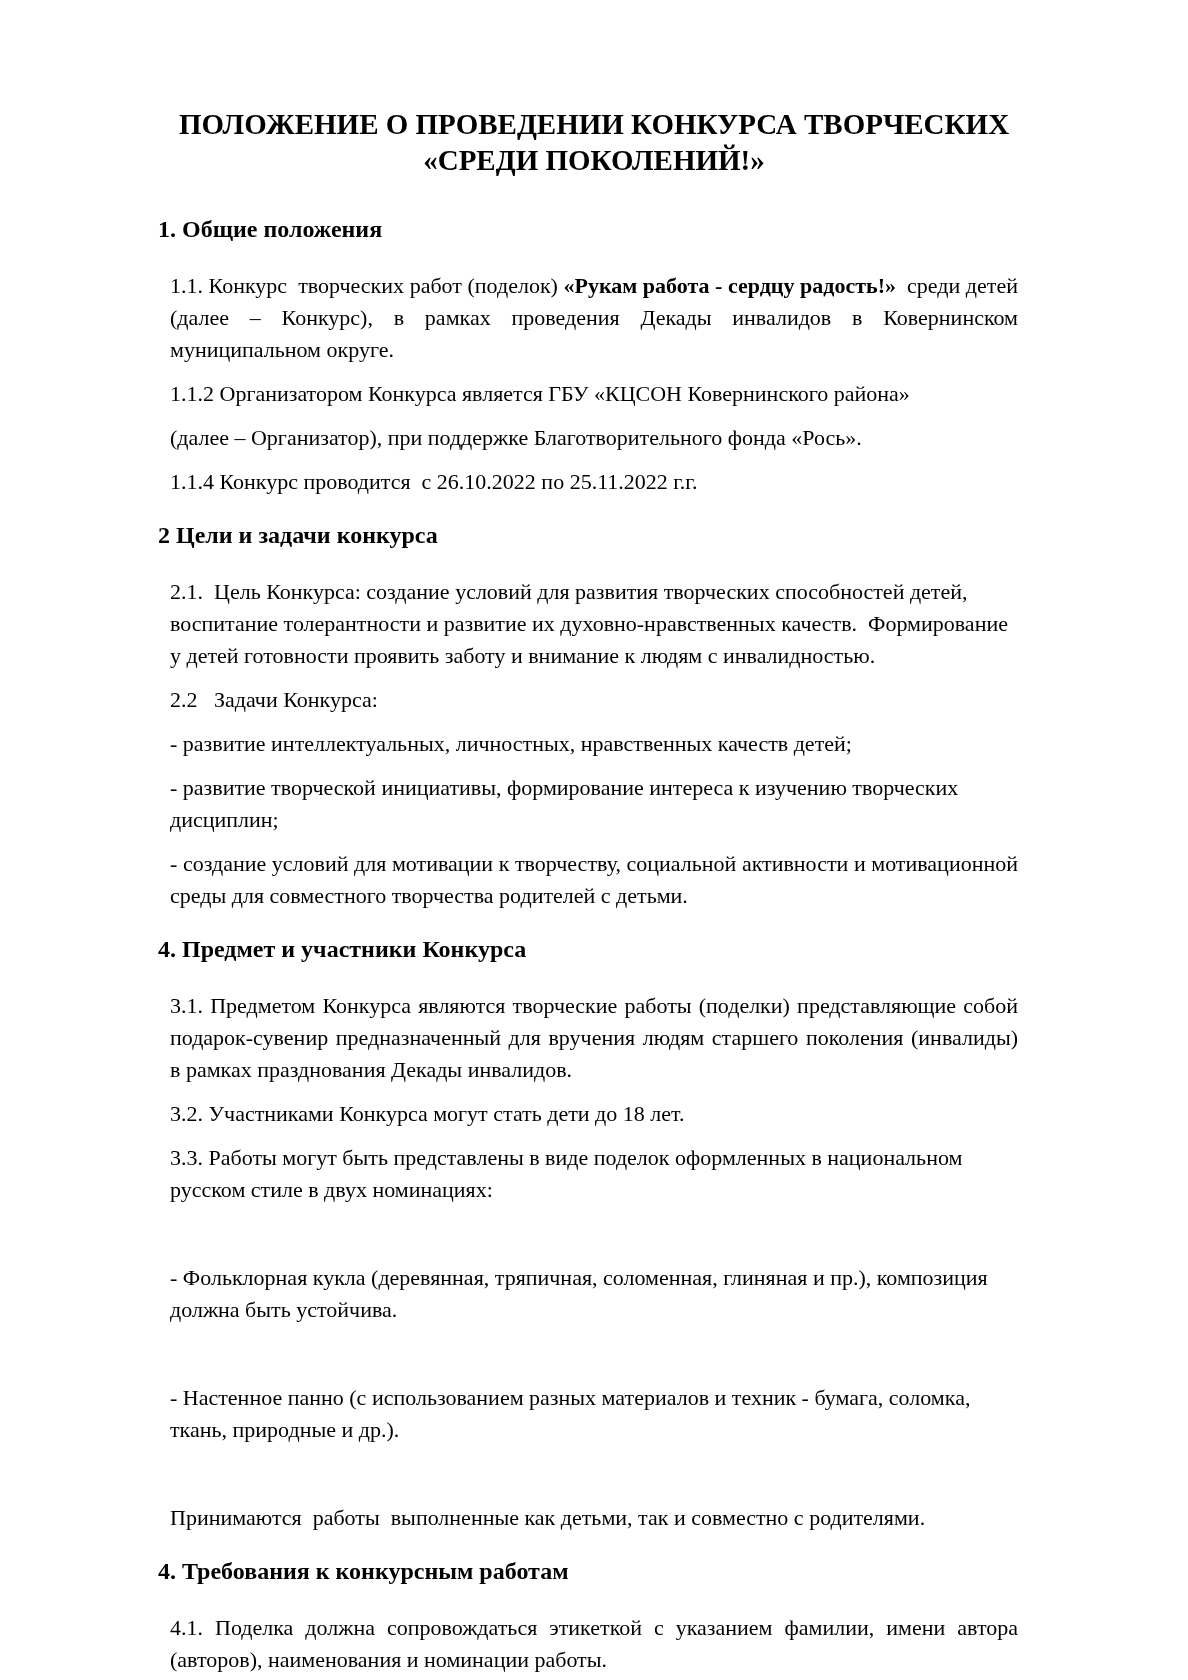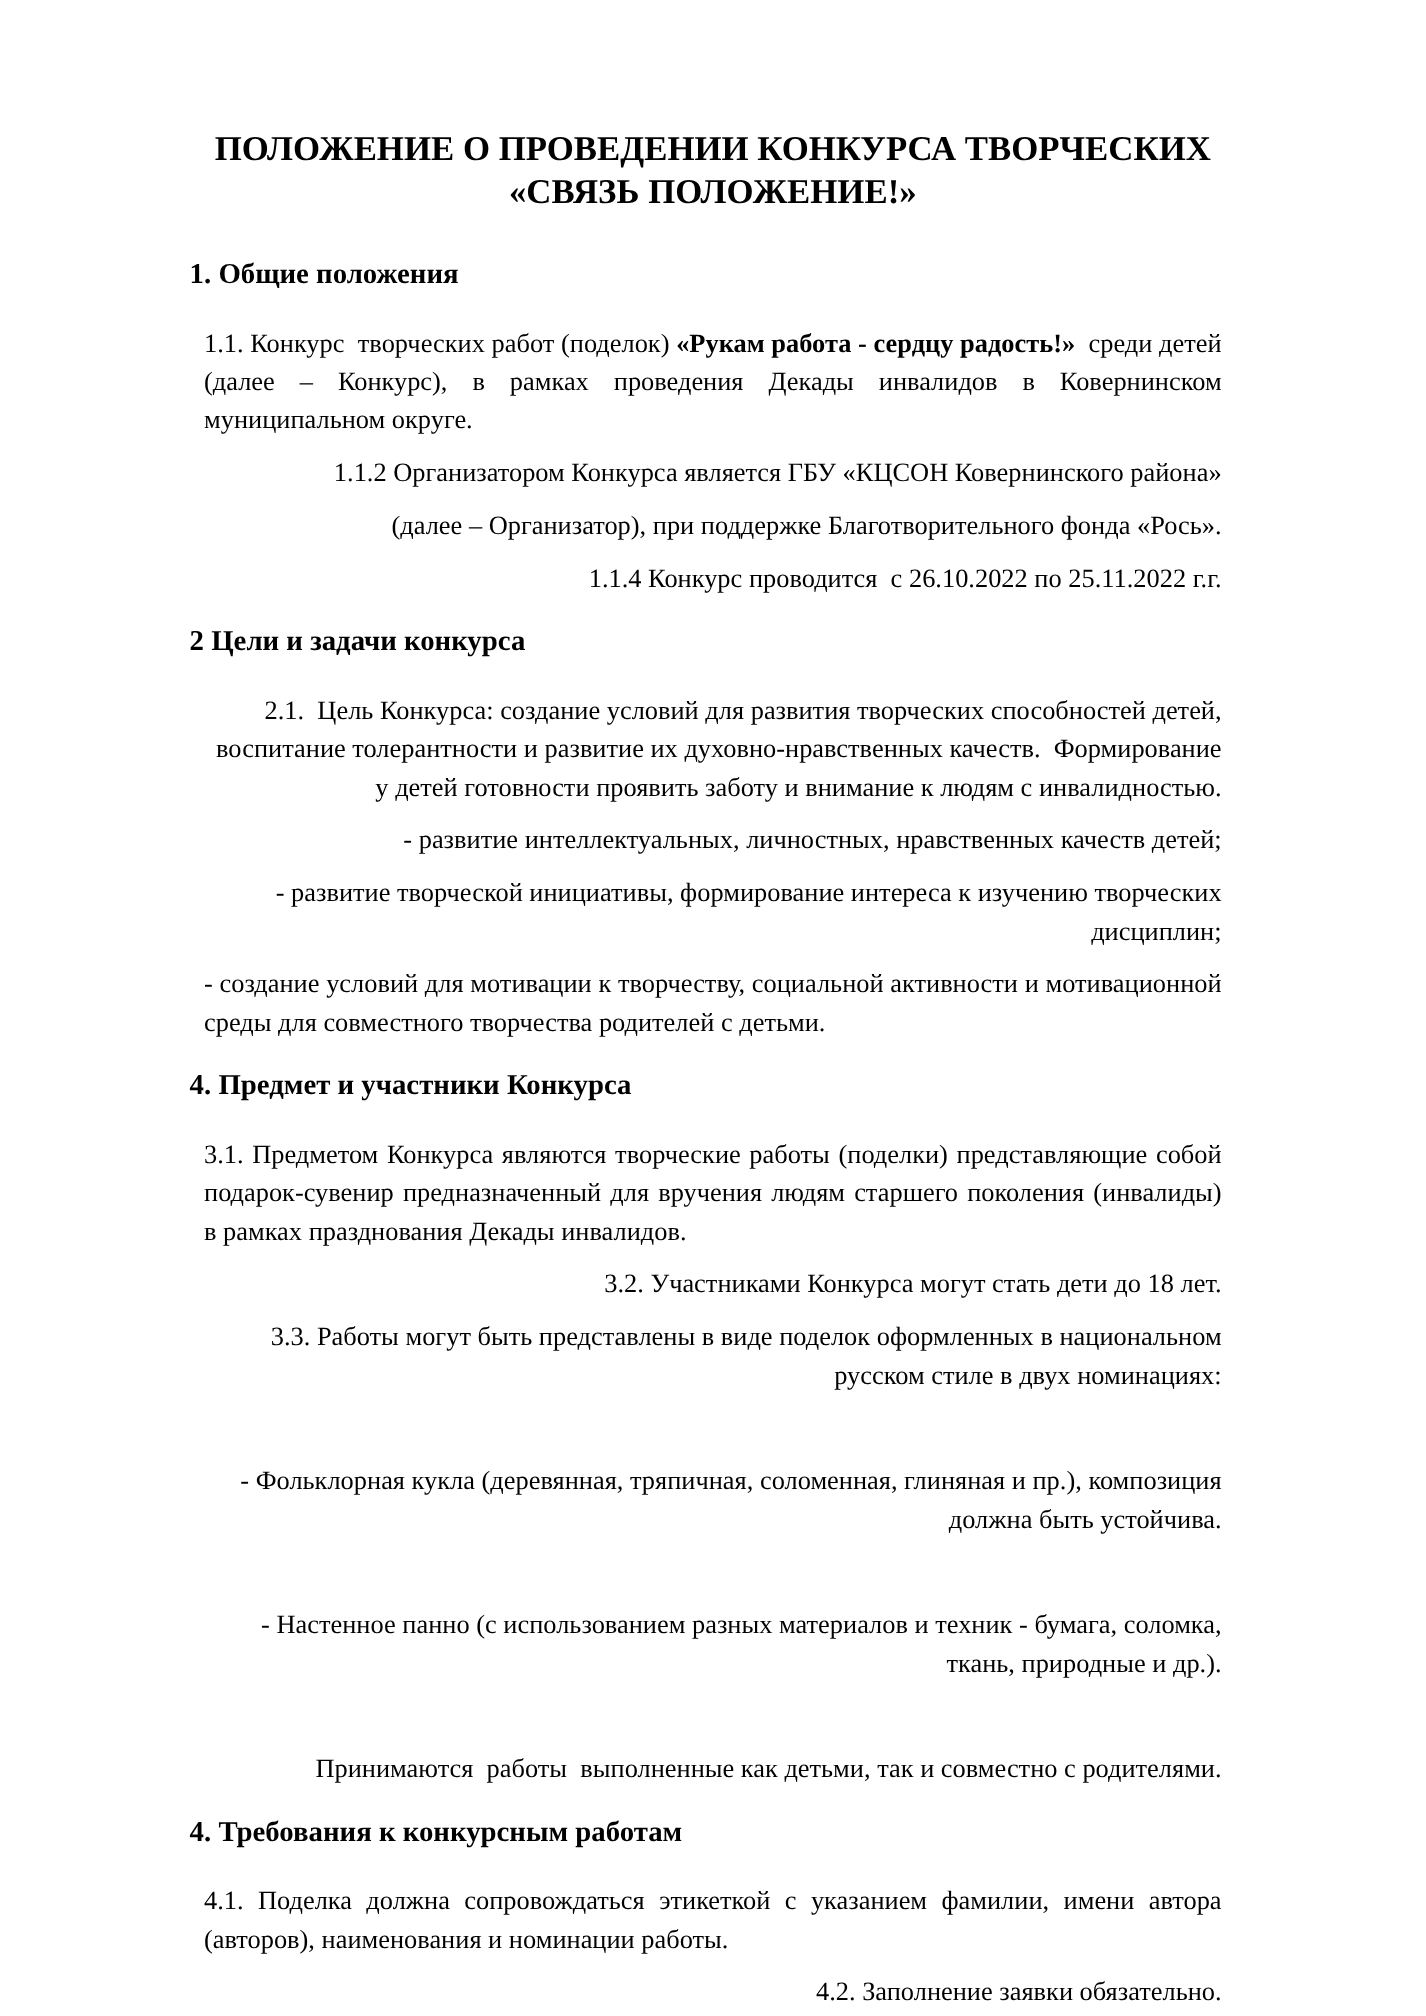--- a/index.html
+++ b/index.html
@@ -31,40 +31,41 @@
     text-align: left;
     line-height: 30px;
     margin: 22px 0 26px 0;
   }
   .para {
     font-size: 22px;
     line-height: 32px;
     margin: 12px;
   }
   .para.justify { text-align: justify; }
-  .para.left { text-align: right; }
+  .para.left { text-align: left; }
   .para.blank { min-height: 32px; }
   .bold { font-weight: bold; }
 </style>
 </head>
 <body>
 
 <div class="page">
   <h1 class="doc-title">
     <span class="title-line">ПОЛОЖЕНИЕ О ПРОВЕДЕНИИ КОНКУРСА ТВОРЧЕСКИХ</span>
-    <span class="title-line">«СВЯЗЬ ПОЛОЖЕНИЕ!»</span>
+    <span class="title-line">«СРЕДИ ПОКОЛЕНИЙ!»</span>
   </h1>
   <div id="sections">
       <h2 class="section-heading">1. Общие положения</h2>
       <p class="para justify"><span class="">1.1. Конкурс &nbsp;творческих работ (поделок) </span><span class="bold">«Рукам работа - сердцу радость!»</span><span class=""> &nbsp;среди детей (далее – Конкурс), в рамках проведения Декады инвалидов в Ковернинском муниципальном округе.</span></p>
       <p class="para left"><span class="">1.1.2 Организатором Конкурса является ГБУ «КЦСОН Ковернинского района»</span></p>
       <p class="para left"><span class="">(далее – Организатор), при поддержке Благотворительного фонда «Рось».</span></p>
       <p class="para left"><span class="">1.1.4 Конкурс проводится &nbsp;с 26.10.2022 по 25.11.2022 г.г.</span></p>
       <h2 class="section-heading">2 Цели и задачи конкурса</h2>
       <p class="para left"><span class="">2.1. &nbsp;Цель Конкурса: создание условий для развития творческих способностей детей, воспитание толерантности и развитие их духовно-нравственных качеств. &nbsp;Формирование у детей готовности проявить заботу и внимание к людям с инвалидностью.</span></p>
+      <p class="para left"><span class="">2.2 &nbsp;&nbsp;Задачи Конкурса:</span></p>
       <p class="para left"><span class="">- развитие интеллектуальных, личностных, нравственных качеств детей;</span></p>
       <p class="para left"><span class="">- развитие творческой инициативы, формирование интереса к изучению творческих дисциплин;</span></p>
       <p class="para justify"><span class="">- создание условий для мотивации к творчеству, социальной активности и мотивационной среды для совместного творчества родителей с детьми.</span></p>
       <h2 class="section-heading">4. Предмет и участники Конкурса</h2>
       <p class="para justify"><span class="">3.1. Предметом Конкурса являются творческие работы (поделки) представляющие собой подарок-сувенир предназначенный для вручения людям старшего поколения (инвалиды) в рамках празднования Декады инвалидов.</span></p>
       <p class="para left"><span class="">3.2. Участниками Конкурса могут стать дети до 18 лет.</span></p>
       <p class="para left"><span class="">3.3. Работы могут быть представлены в виде поделок оформленных в национальном русском стиле в двух номинациях:</span></p>
       <p class="para blank">&nbsp;</p>
       <p class="para left"><span class="">- Фольклорная кукла (деревянная, тряпичная, соломенная, глиняная и пр.), композиция должна быть устойчива.</span></p>
       <p class="para blank">&nbsp;</p>

